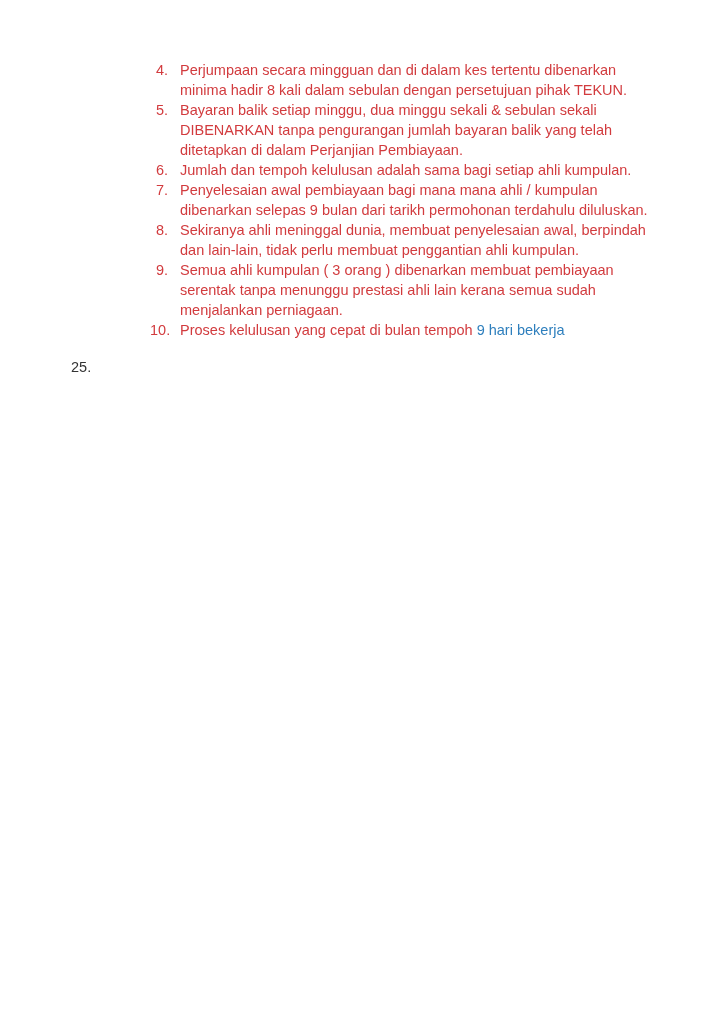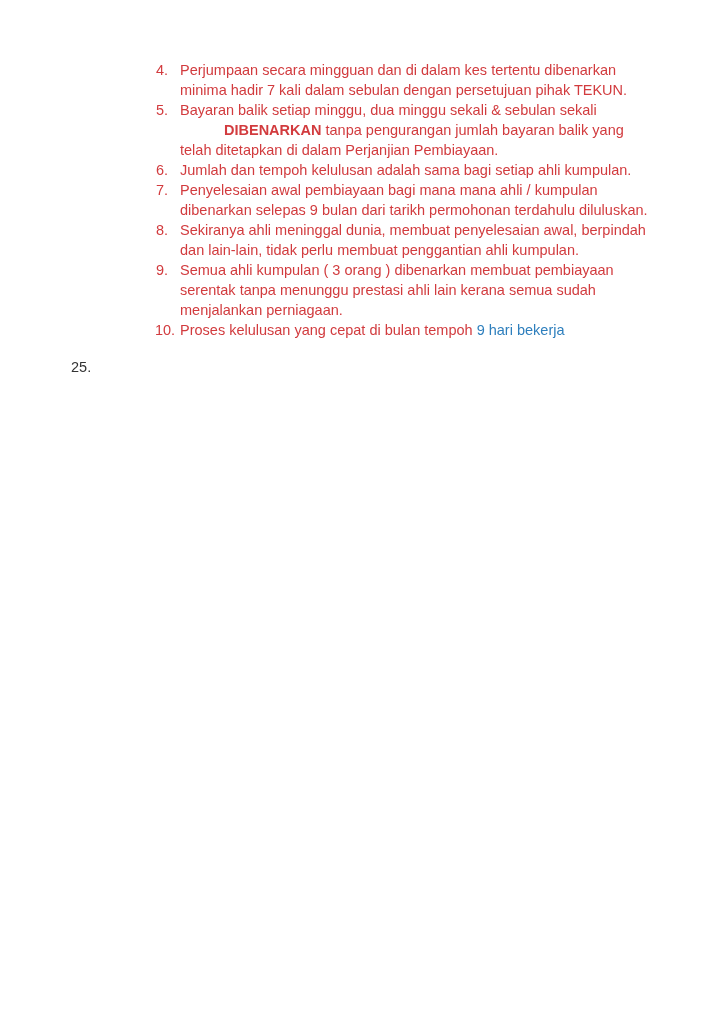--- a/index.html
+++ b/index.html
@@ -30,28 +30,26 @@
     align-items: flex-start;
   }
   .faq-item .num {
     flex: 0 0 30px;
     width: 30px;
     box-sizing: border-box;
     padding-left: 6px;
   }
   .faq-item.wide-num .num {
     padding-left: 0;
-    text-align: center;
   }
   .faq-item .txt {
     width: 478px;
   }
   .bold-red {
-    font-weight: bold;
-    margin-left: 44px;
+    font-weight: normal;
   }
   .blue {
     color: var(--blue, #2e7fbd);
   }
   
   .q25 {
     position: absolute;
     left: 71px;
     top: 357px;
     width: 570px;
@@ -73,21 +71,21 @@
 </style>
 </head>
 <body>
 
 <div class="page">
 
   <div class="faq-list">
 
     <div class="faq-item">
       <span class="num">4.</span>
-      <div class="txt">Perjumpaan secara mingguan dan di dalam kes tertentu dibenarkan minima hadir 7 kali dalam sebulan dengan persetujuan pihak TEKUN.</div>
+      <div class="txt">Perjumpaan secara mingguan dan di dalam kes tertentu dibenarkan minima hadir 8 kali dalam sebulan dengan persetujuan pihak TEKUN.</div>
     </div>
 
     <div class="faq-item">
       <span class="num">5.</span>
       <div class="txt"><span>Bayaran balik setiap minggu, dua minggu sekali &amp; sebulan sekali </span><span class="bold-red">DIBENARKAN</span><span> tanpa pengurangan jumlah bayaran balik yang telah ditetapkan di dalam Perjanjian Pembiayaan.</span></div>
     </div>
 
     <div class="faq-item">
       <span class="num">6.</span>
       <div class="txt">Jumlah dan tempoh kelulusan adalah sama bagi setiap ahli kumpulan.</div>

